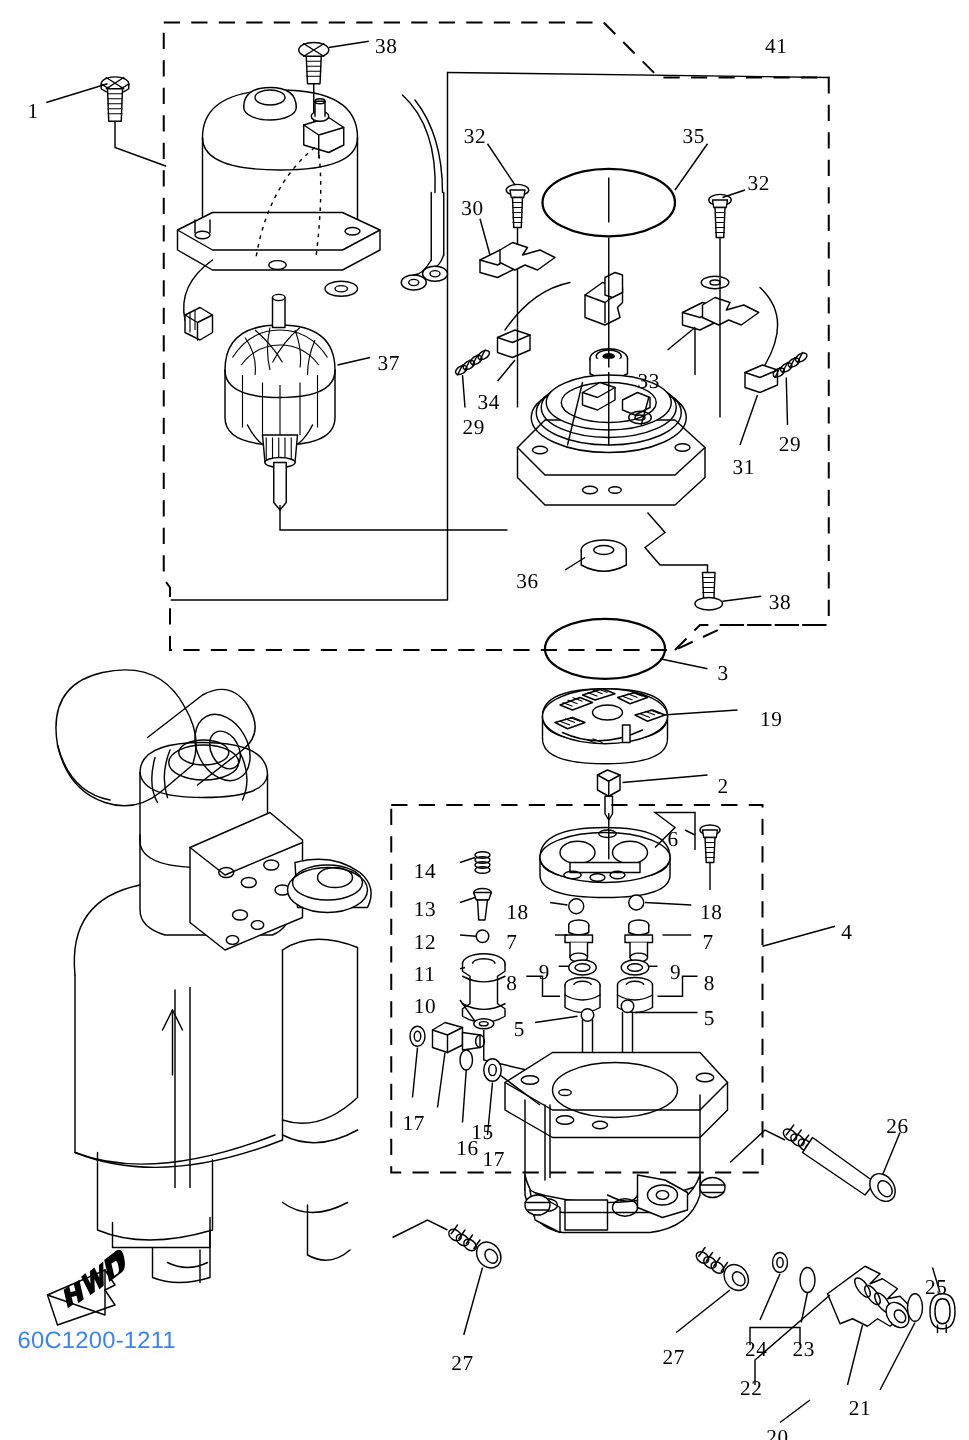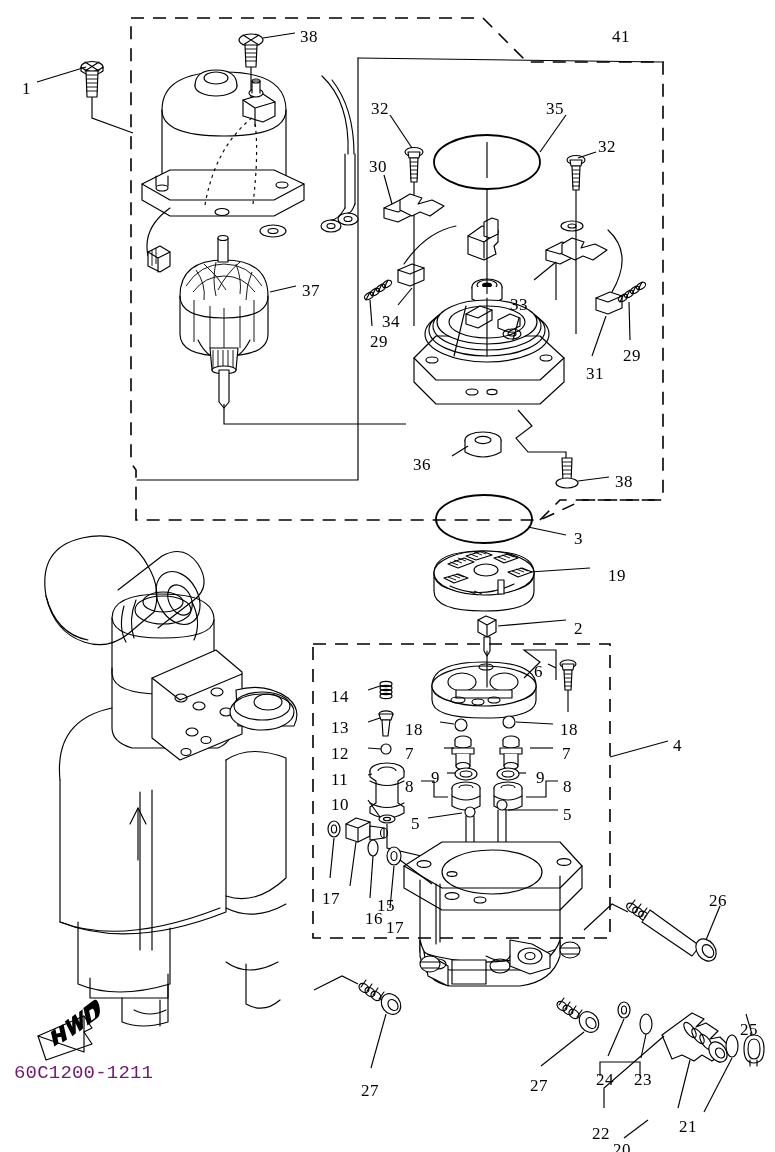--- a/index.html
+++ b/index.html
@@ -18,24 +18,24 @@
     font-size:17px;
     font-weight:400;
     color:#000000;
     letter-spacing:0.5px;
     white-space:nowrap;
     line-height:1;
     user-select:none;
   }
   .code{
     position:absolute;
-    font-family:Liberation Mono, monospace;
+    font-family:Liberation Sans, sans-serif;
     font-size:19px;
     letter-spacing:0.2px;
-    color:#701a75;
+    color:#3b82f6;
     white-space:nowrap;
   }
 </style>
 </head>
 <body>
 
 <div id="sheet">
 
   <svg id="art" viewBox="0 0 775 1152" xmlns="http://www.w3.org/2000/svg">
     <defs>
@@ -662,19 +662,19 @@
   <div class="lbl" style="left:322px;top:890px;">17</div>
   <div class="lbl" style="left:345px;top:897px;margin-left:32px;">15</div>
   <div class="lbl" style="left:365px;top:910px;text-align:right;">16</div>
   <div class="lbl" style="left:386px;top:919px;">17</div>
   <div class="lbl" style="left:709px;top:892px;">26</div>
   <div class="lbl" style="left:361px;top:1082px;">27</div>
   <div class="lbl" style="left:530px;top:1077px;">27</div>
   <div class="lbl" style="left:596px;top:1071px;">24</div>
   <div class="lbl" style="left:634px;top:1071px;">23</div>
   <div class="lbl" style="left:740px;top:1021px;">25</div>
-  <div class="lbl" style="left:592px;top:1102px;margin-top:23px;">22</div>
+  <div class="lbl" style="left:592px;top:1102px;">22</div>
   <div class="lbl" style="left:679px;top:1118px;text-align:right;">21</div>
   <div class="lbl" style="left:613px;top:1141px;overflow:hidden;">20</div>
 
   <div class="code" style="left:14px;top:1062px;">60C1200-1211</div>
 
 </div>
 
 </body></html>

